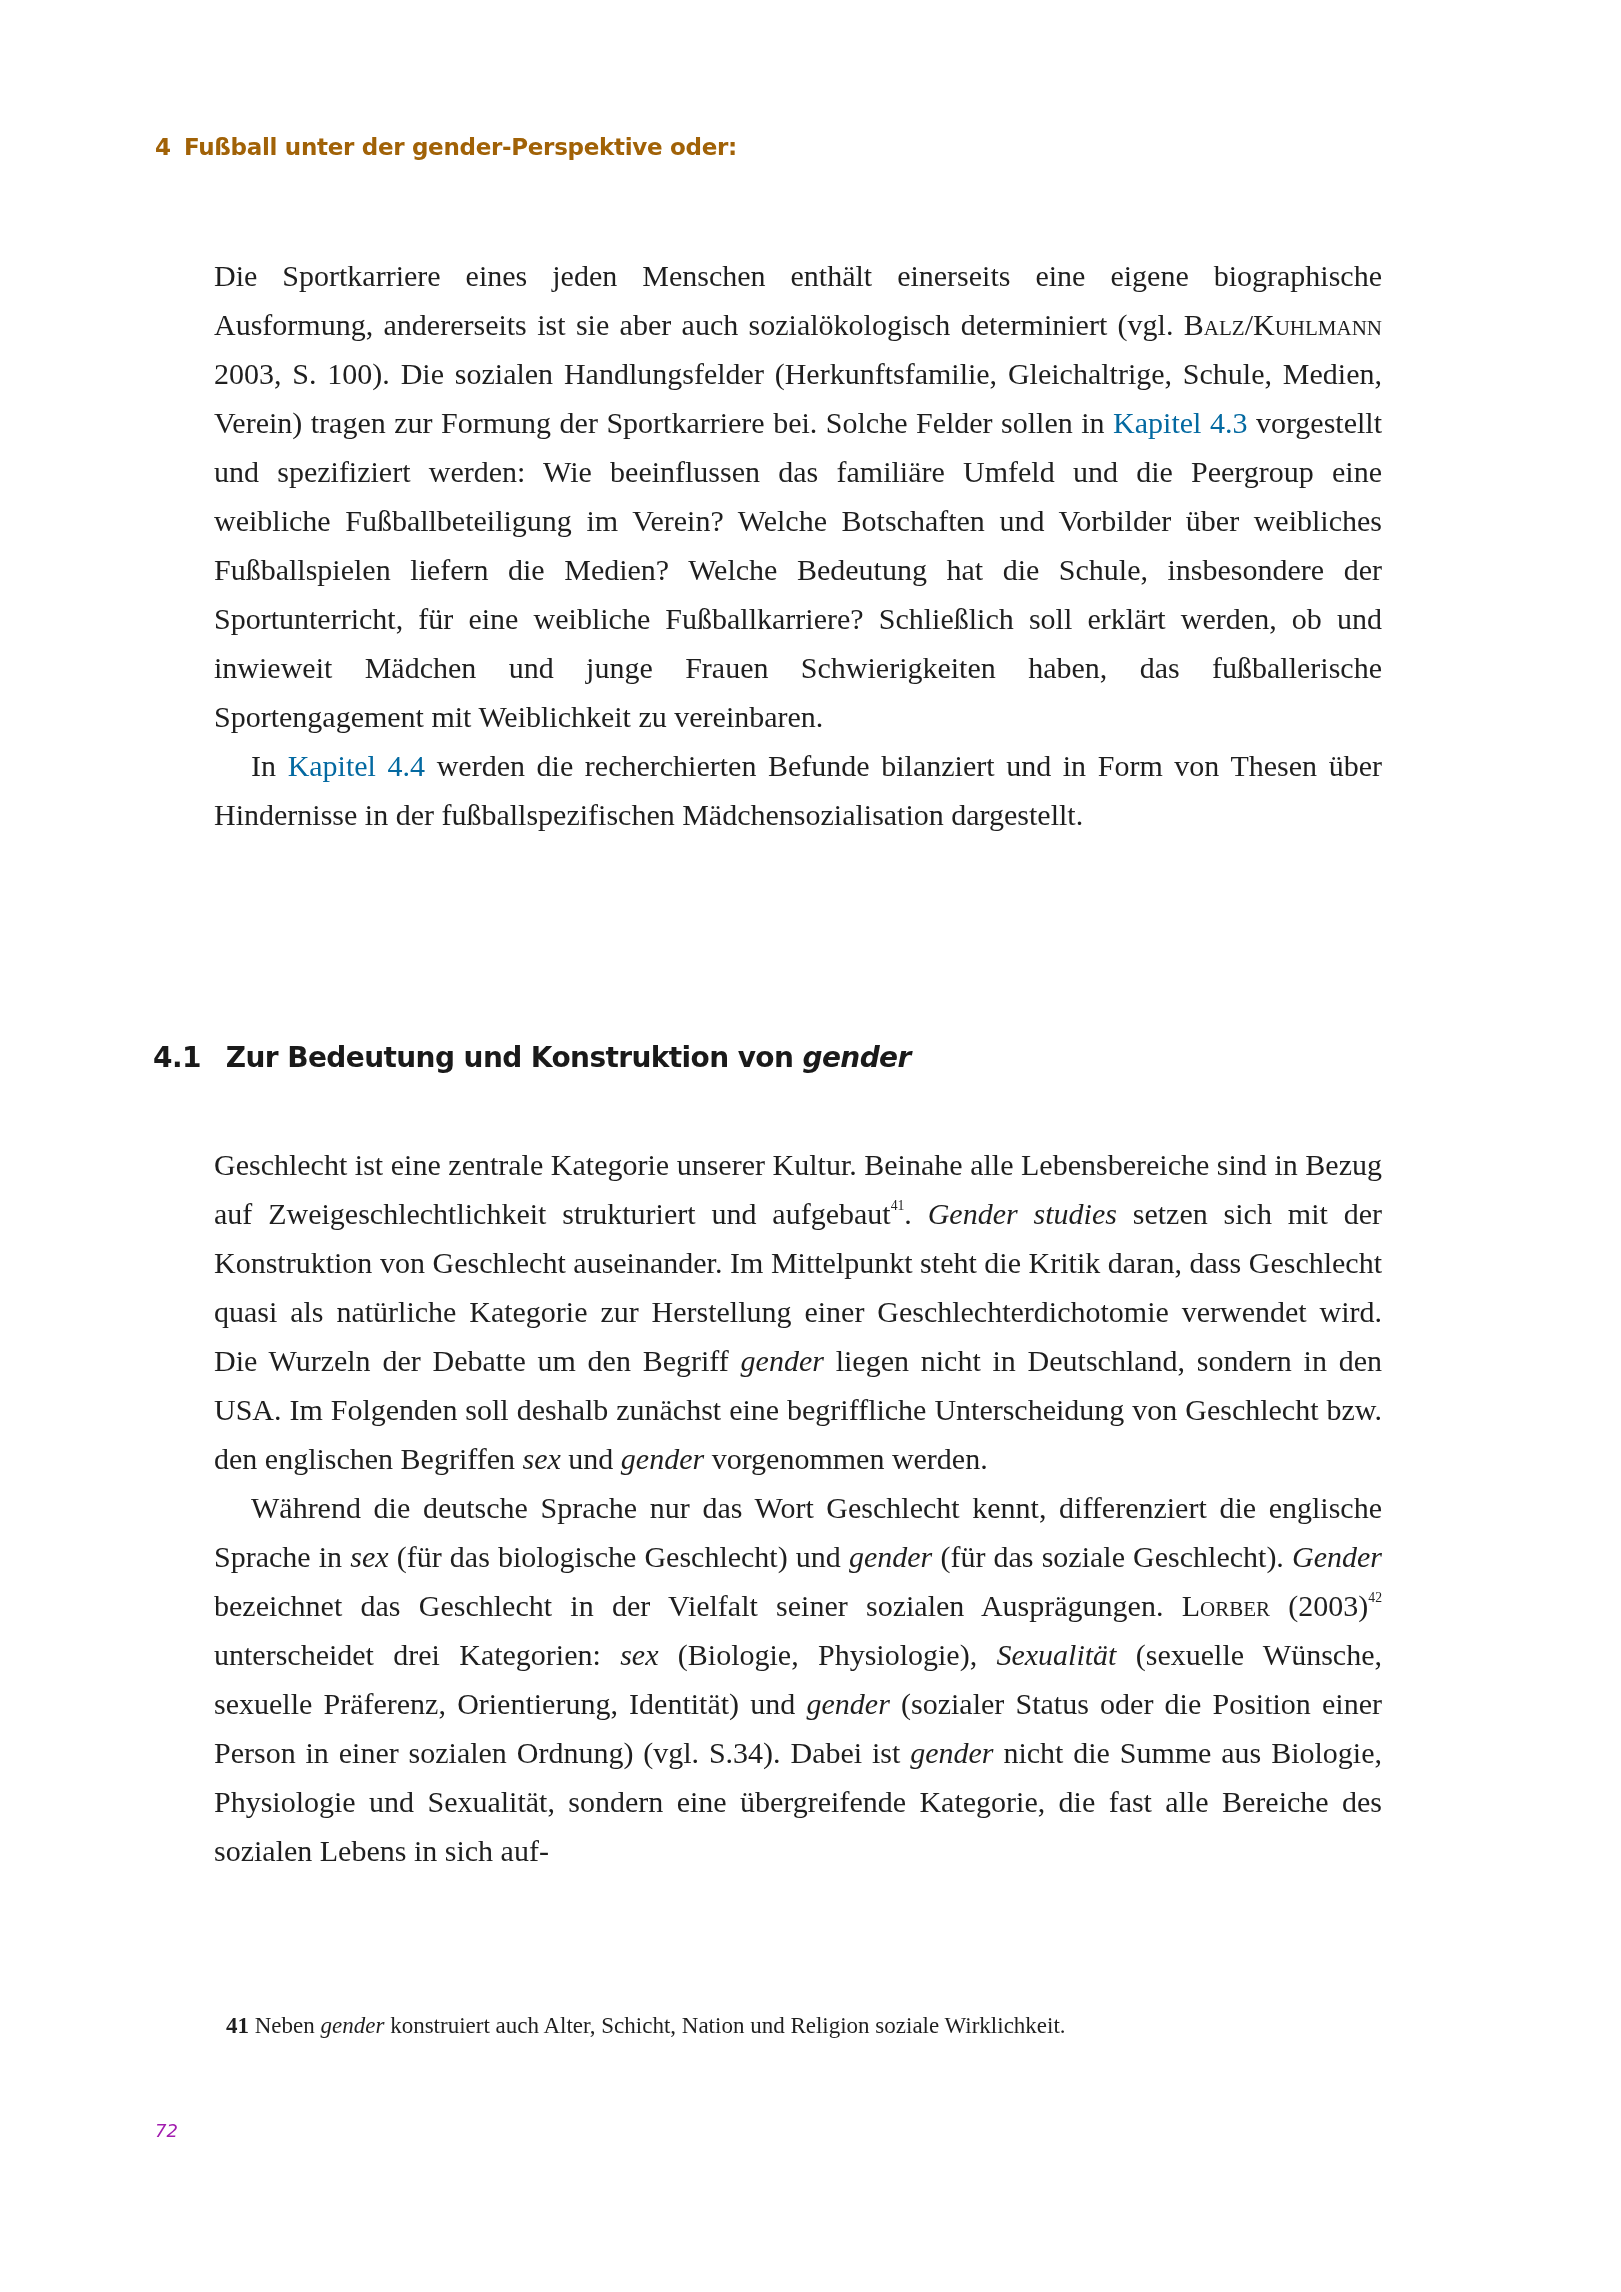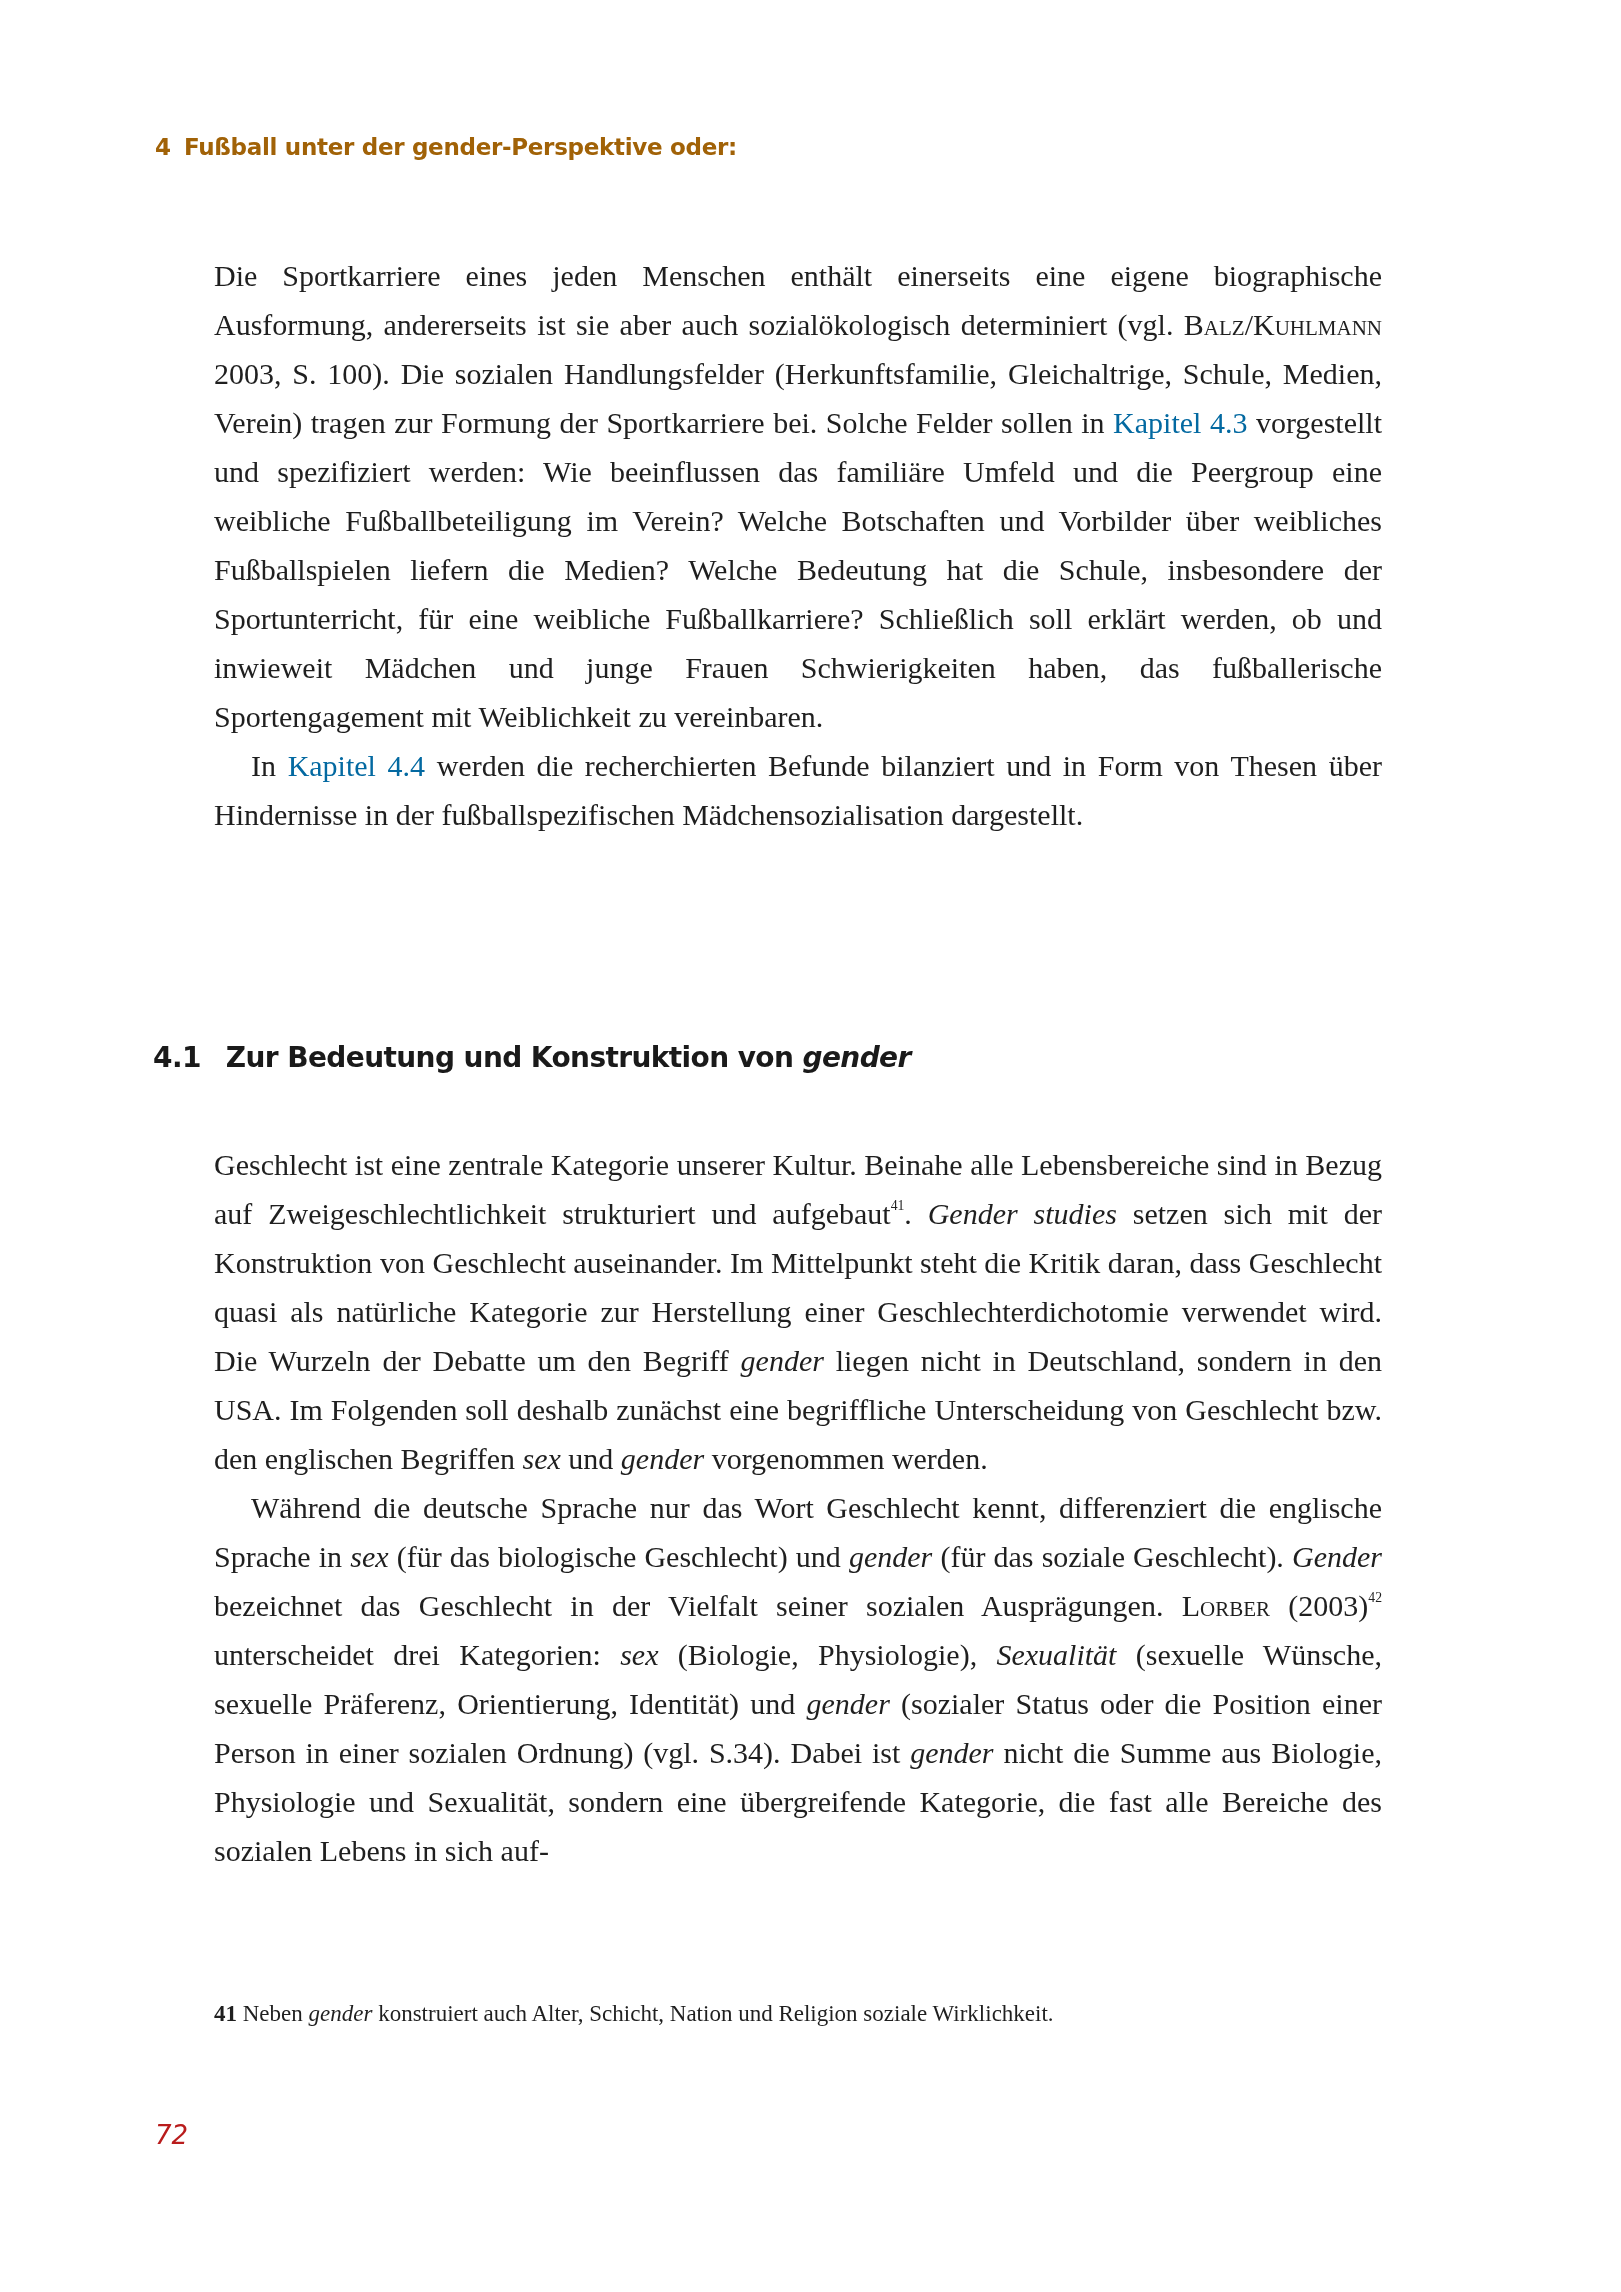--- a/index.html
+++ b/index.html
@@ -28,25 +28,25 @@
       font-family: "DejaVu Sans", sans-serif; font-weight: bold; font-size: 28px;
       color: #1a1a1a; letter-spacing: -0.6px;
     }
     .section-heading .num { margin-right: 25px; }
     .section-heading em { font-style: italic; }
     .footnotes {
       position: absolute; left: 214px; top: 2000px; width: 1168px;
       font-family: "Liberation Serif", serif; font-size: 23px; line-height: 27.4px;
       color: #1f1f1f;
     }
-    .footnotes p { margin: 0; }
+    .footnotes p { margin: 12px; }
     .footnotes .fn-num { font-weight: bold; }
     .page-number {
       position: absolute; left: 155px; top: 2120px;
-      font-family: "DejaVu Sans", sans-serif; font-style: italic; font-size: 26px; color: #b91c1c;
+      font-family: "DejaVu Sans", sans-serif; font-style: italic; font-size: 18px; color: #a21caf;
     }
   </style>
 </head>
 <body>
 
 <div class="running-head">
   <div><span class="num">4</span><span>Fußball unter der gender-Perspektive oder:</span></div>
 </div>
 
 <div class="body-text" id="block1">

